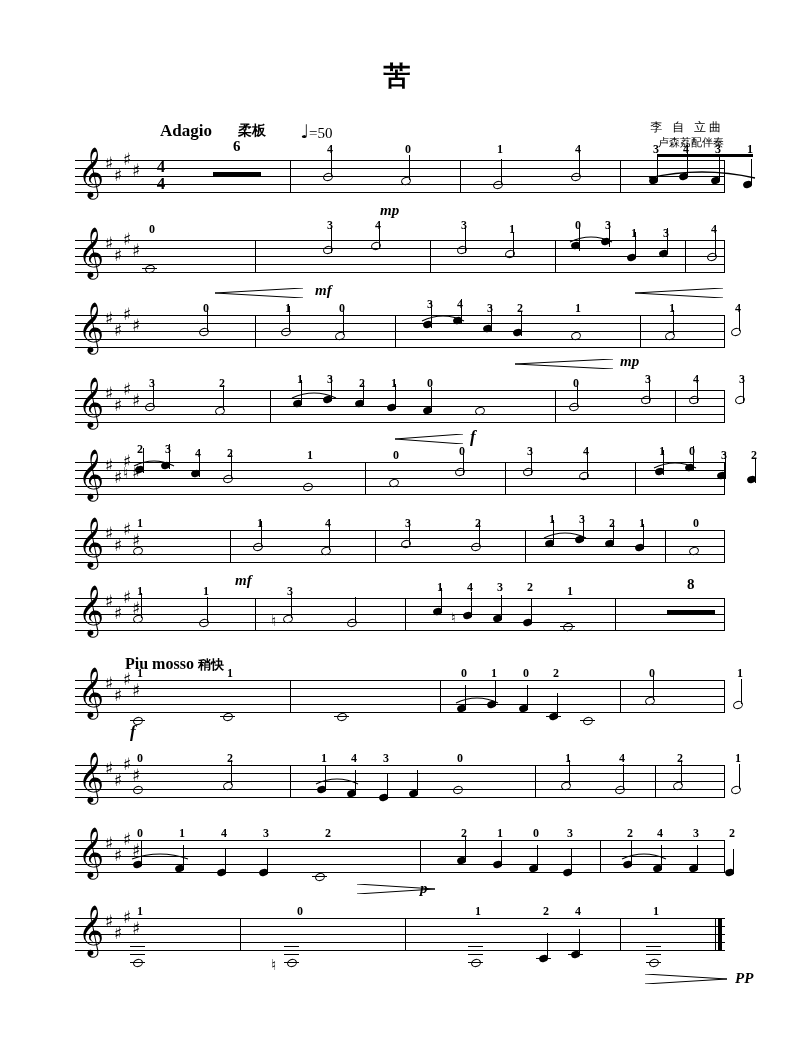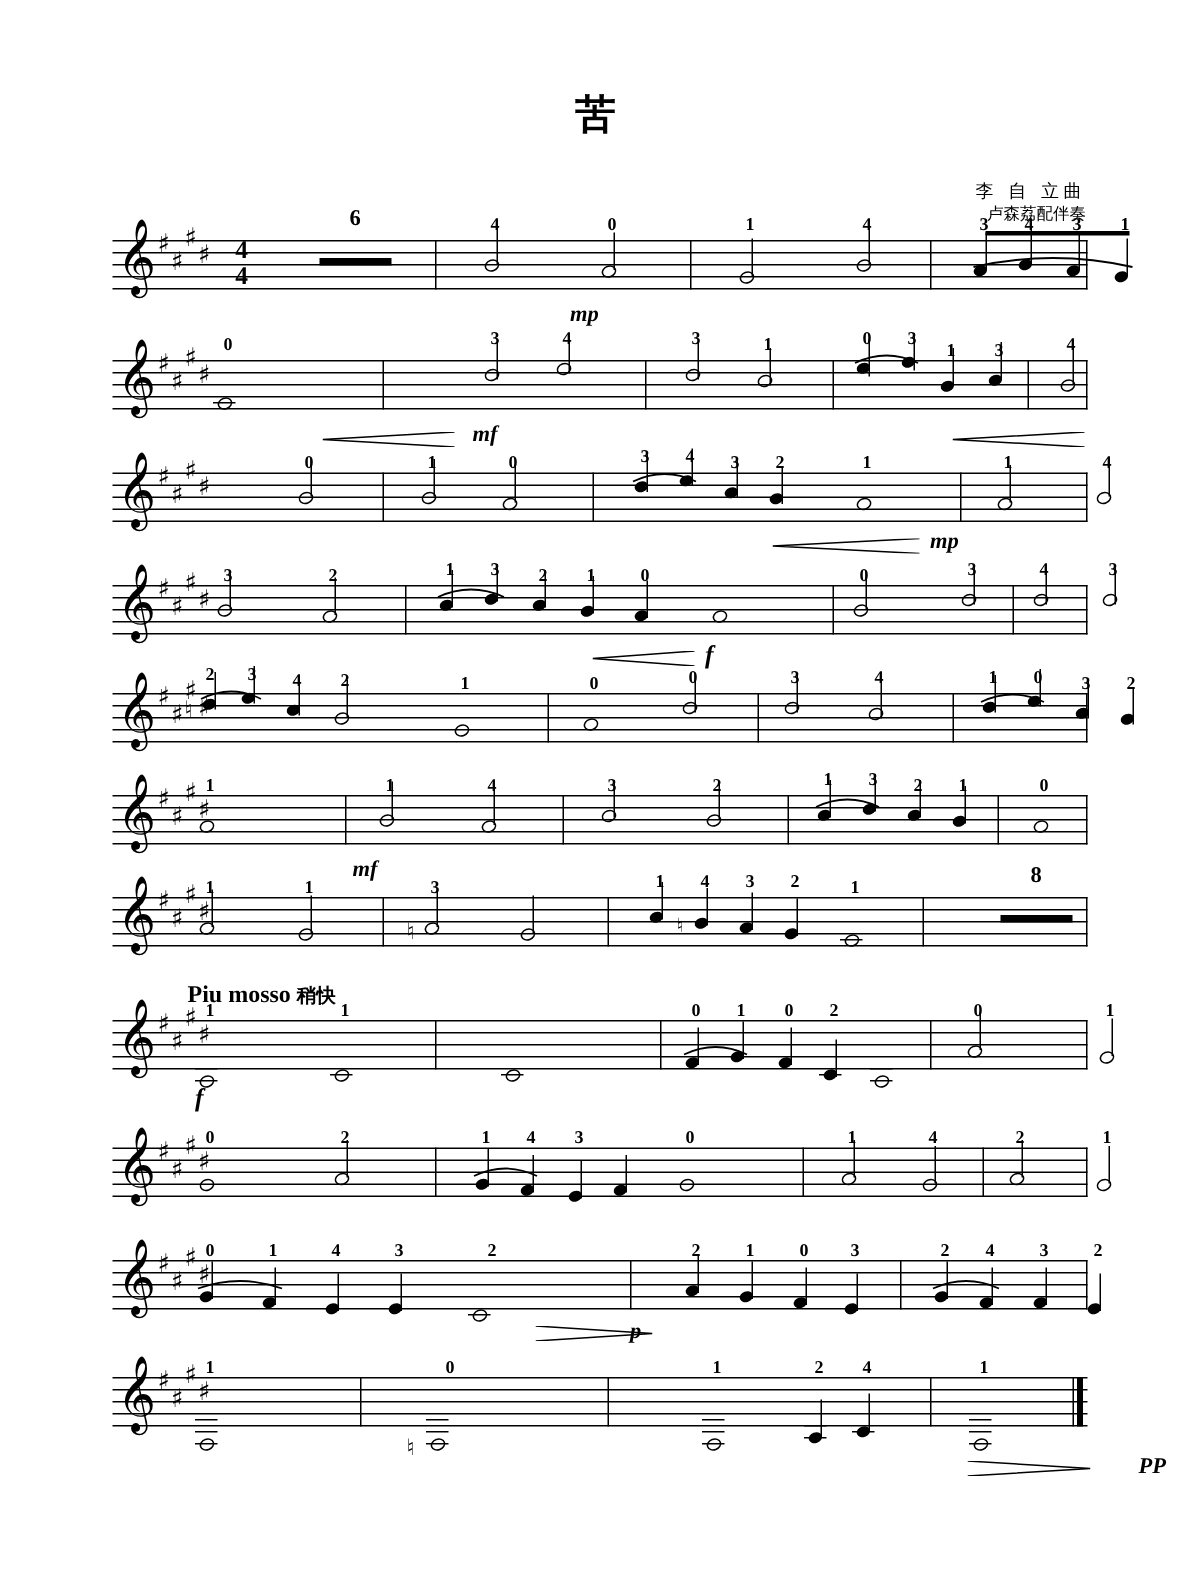--- a/index.html
+++ b/index.html
@@ -112,20 +112,27 @@
   .accid{position:absolute;font-family:"DejaVu Sans",serif;font-size:15px;}
   .flagbeam{position:absolute;height:3px;background:#000;}
 </style>
 </head>
 <body>
 
 <div class="page">
 
   <div class="title">苦</div>
 
+  <div class="tempo-block">
+    <span class="tempo-word">Adagio</span>
+    <span class="tempo-cn">柔板</span>
+    <span class="metronome">
+      <span class="notehead">♩</span><span>=50</span>
+    </span>
+  </div>
 
   <div class="credits">
     <div>李 自 立曲</div>
     <div>卢森荔配伴奏</div>
   </div>
 
   <div class="system" style="top:160px">
     <div class="staff">
       <div class="ln"></div>
         <div class="ln"></div>
@@ -1080,16 +1087,16 @@
     <div class="endbar" style="left:640px">
       <i class="thin"></i>
         <i class="thick" style="left:3px"></i>
     </div>
 
     <div class="hairpin" style="left:570px;top:56px">
       <svg width="82" height="10">
           <path d="M82,5 L0,0 M82,5 L0,10" stroke="#000" fill="none" stroke-width="1"></path>
         </svg>
     </div>
-    <div class="dyn" style="left:684px;top:52px">PP</div>
+    <div class="dyn" style="left:660px;top:52px">PP</div>
   </div>
 
 </div>
 
 </body></html>

